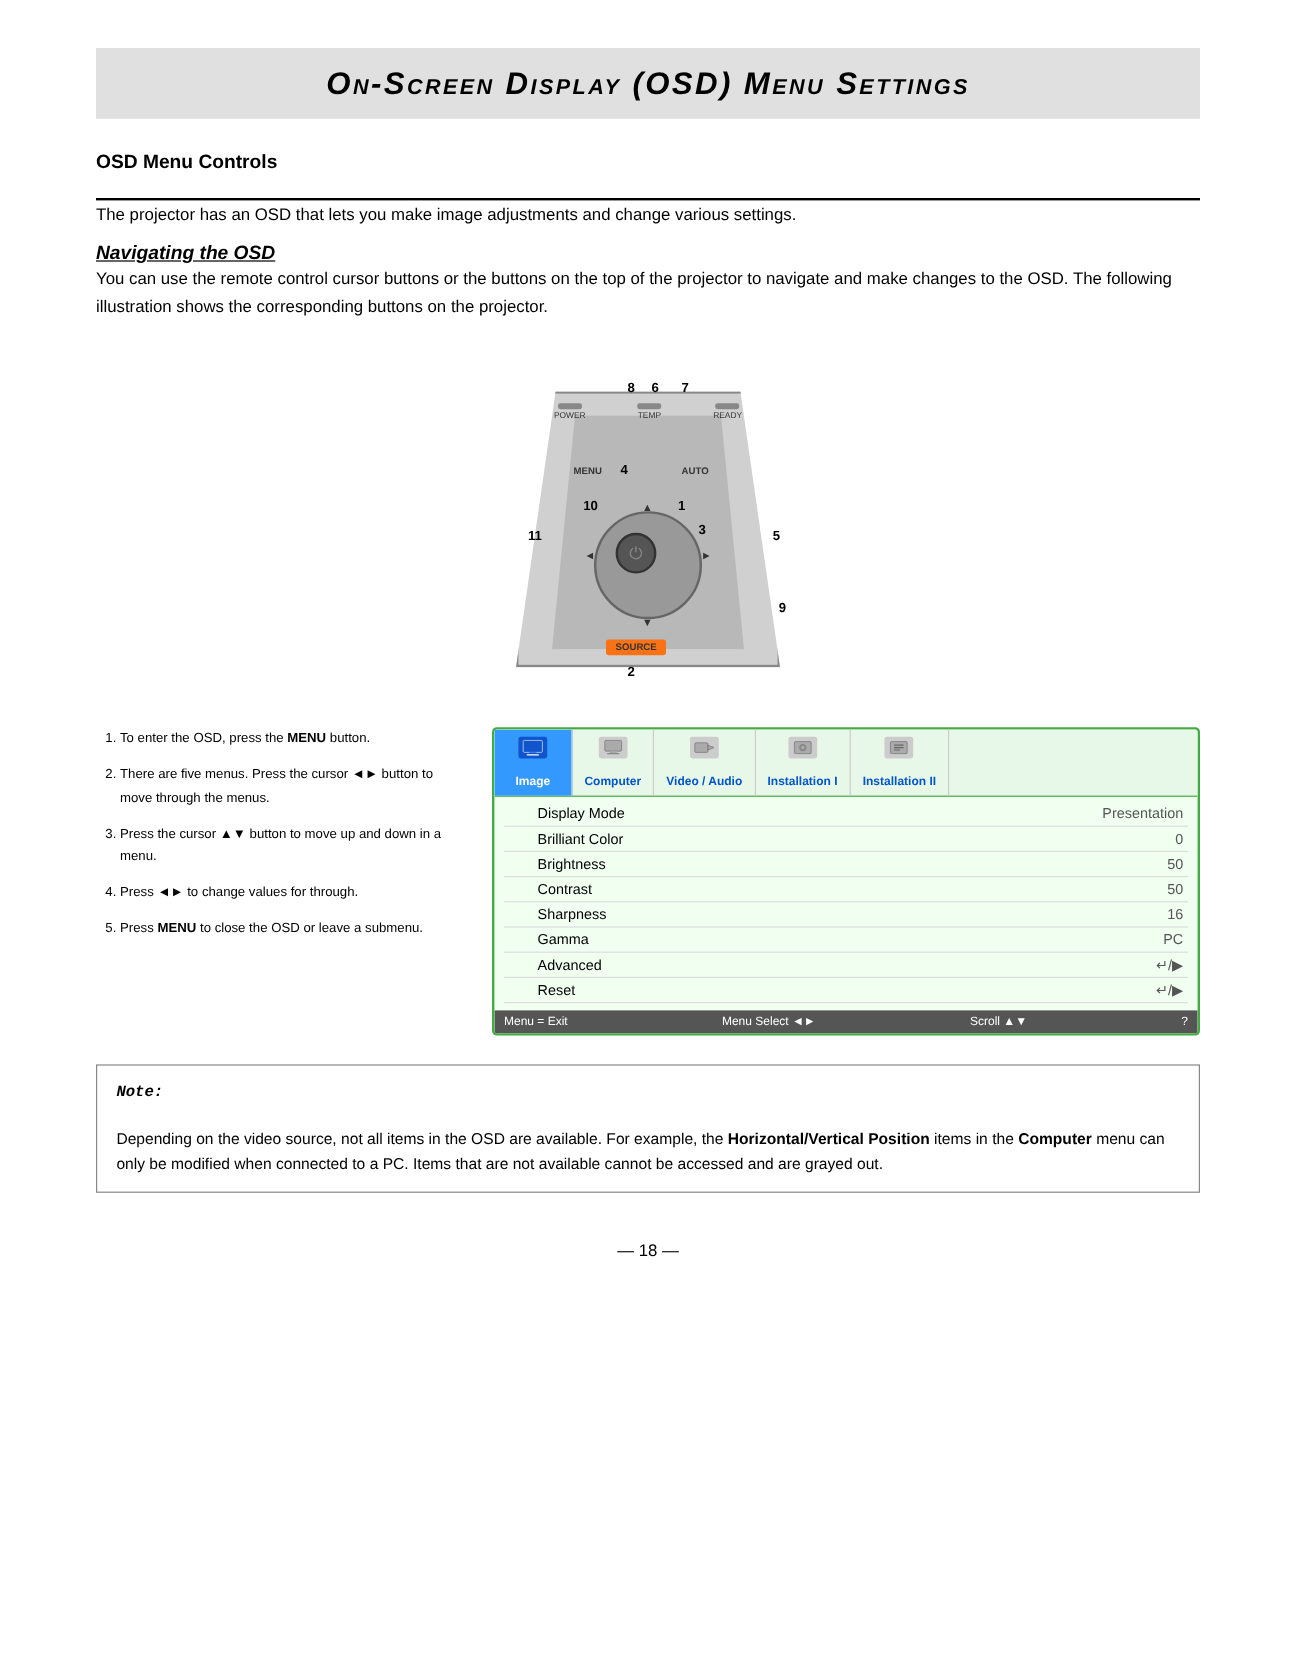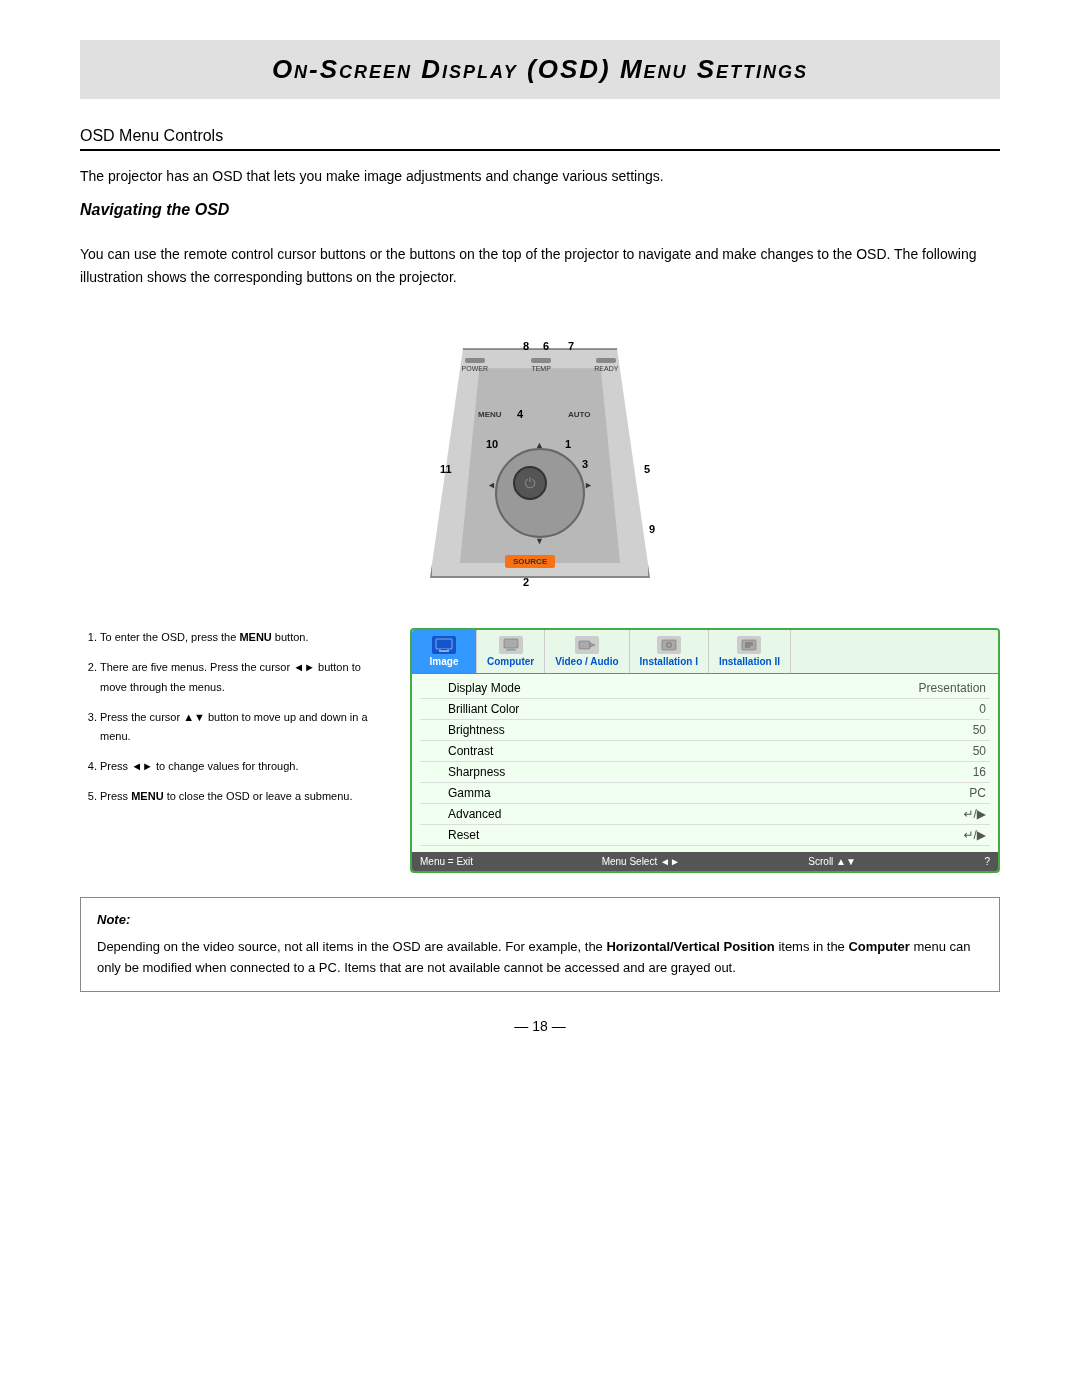--- a/index.html
+++ b/index.html
@@ -22,31 +22,31 @@
       letter-spacing: 2px;
       background: #e0e0e0;
       padding: 14px 20px;
       margin-bottom: 28px;
       font-variant: small-caps;
     }
 
     
     .section-heading {
       font-size: 16px;
-      font-weight: normal;
+      font-weight: bold;
       border-bottom: 2px solid #000;
-      padding-bottom: 4px;
-      margin-bottom: 14px;
+      padding-bottom: 20px;
     }
 
     
     .sub-heading {
       font-size: 16px;
       font-style: italic;
-      margin-bottom: 24px;
+      text-decoration: underline;
+      margin-bottom: 0;
       margin-top: 10px;
     }
 
     .body-text {
       margin-bottom: 14px;
       line-height: 1.6;
     }
 
     
     .diagram-container {
@@ -237,21 +237,21 @@
       border-bottom: 1px solid #4a4;
     }
 
     .osd-tab {
       padding: 6px 10px;
       font-size: 11px;
       border-right: 1px solid #ccc;
       display: flex;
       flex-direction: column;
       align-items: center;
-      gap: 2px;
+      gap: 14px;
       cursor: pointer;
       min-width: 65px;
     }
 
     .osd-tab.active {
       background: #3399ff;
       color: #fff;
     }
 
     .osd-tab-icon {
@@ -316,27 +316,28 @@
       padding: 12px 16px;
       margin-top: 24px;
       font-size: 13px;
       line-height: 1.6;
     }
 
     .note-box .note-label {
       font-weight: bold;
       font-style: italic;
       display: block;
-      margin-bottom: 6px;
+      margin-bottom: 18px;
+      font-family: Liberation Mono, monospace;
     }
 
     
     .page-number {
       text-align: center;
-      margin-top: 26px;
+      margin-top: 40px;
       font-size: 14px;
     }
 
     
     .n8  { top: 32px; left: 113px; }
     .n6  { top: 32px; left: 133px; }
     .n7  { top: 32px; left: 158px; }
     .n4  { top: 100px; left: 107px; }
     .n10 { top: 130px; left: 76px; }
     .n1  { top: 130px; left: 155px; }

